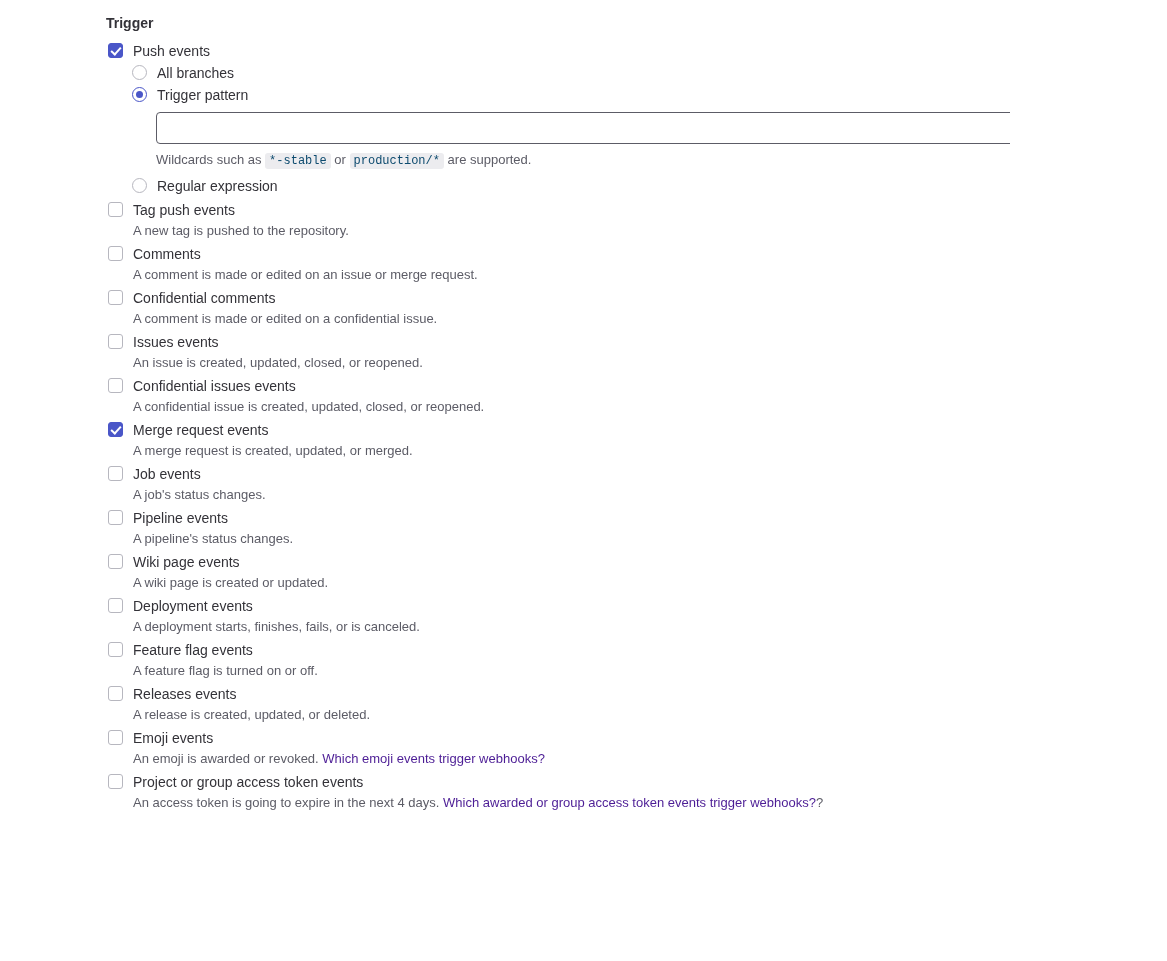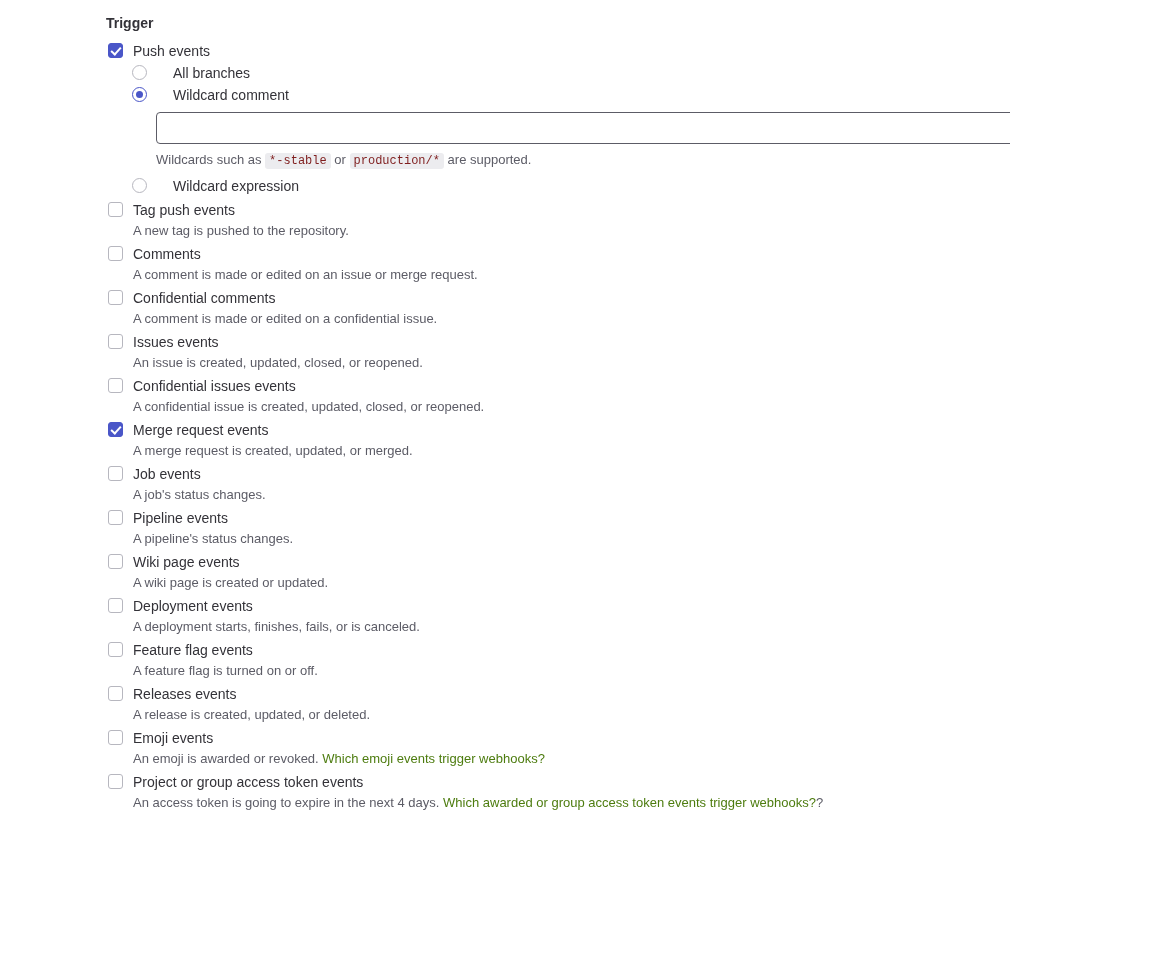--- a/index.html
+++ b/index.html
@@ -48,21 +48,21 @@
     display: block;
   }
   .check-help {
     font-size: 13px;
     line-height: 20px;
     color: #5c5c66;
     display: block;
     margin-top: 0px;
   }
   .check-help a {
-    color: #4d7c0f;
+    color: #4c1d95;
     text-decoration: none;
   }
 
   
   .cb {
     position: absolute;
     left: 2px;
     top: 3px;
     width: 15px;
     height: 15px;
@@ -115,21 +115,20 @@
     top: 3px;
     width: 7px;
     height: 7px;
     border-radius: 50%;
     background: #4a56c8;
   }
   .radio-label {
     font-size: 14px;
     line-height: 22px;
     color: #333238;
-    margin-left: 16px;
   }
 
   .wildcard-input-wrap {
     margin: 6px 0 0 50px;
   }
   .wildcard-input {
     box-sizing: border-box;
     width: 1070px;
     height: 32px;
     border: 1px solid #5c5c66;
@@ -146,21 +145,21 @@
     font-size: 13px;
     line-height: 20px;
     color: #5c5c66;
   }
   code.kbd {
     font-family: "Liberation Mono", monospace;
     font-size: 12px;
     background: #ececef;
     border-radius: 3px;
     padding: 1px 4px;
-    color: #7f1d1d;
+    color: #0c4a6e;
   }
 
   .group-push {
     margin-bottom: 2px;
   }
 
   .row-block { margin-bottom: 2px; }
 </style>
 </head>
 <body>
@@ -176,38 +175,38 @@
         <span class="check-label">Push events</span>
       </div>
 
       <div class="radio-row">
         <span class="rb"></span>
         <span class="radio-label">All branches</span>
       </div>
 
       <div class="radio-row">
         <span class="rb selected"></span>
-        <span class="radio-label">Wildcard comment</span>
+        <span class="radio-label">Trigger pattern</span>
       </div>
 
       <div class="wildcard-input-wrap">
         <input class="wildcard-input" type="text" value="" style="">
       </div>
 
       <div class="wildcard-help">
         <span>Wildcards such as</span>
         <code class="kbd">*-stable</code>
         <span>or</span>
         <code class="kbd">production/*</code>
         <span>are supported.</span>
       </div>
 
       <div class="radio-row">
         <span class="rb"></span>
-        <span class="radio-label">Wildcard expression</span>
+        <span class="radio-label">Regular expression</span>
       </div>
     </div>
 
     <div class="check-row row-block">
       <span class="cb"></span>
       <span class="check-label">Tag push events</span>
       <span class="check-help">A new tag is pushed to the repository.</span>
     </div>
 
     <div class="check-row row-block">

